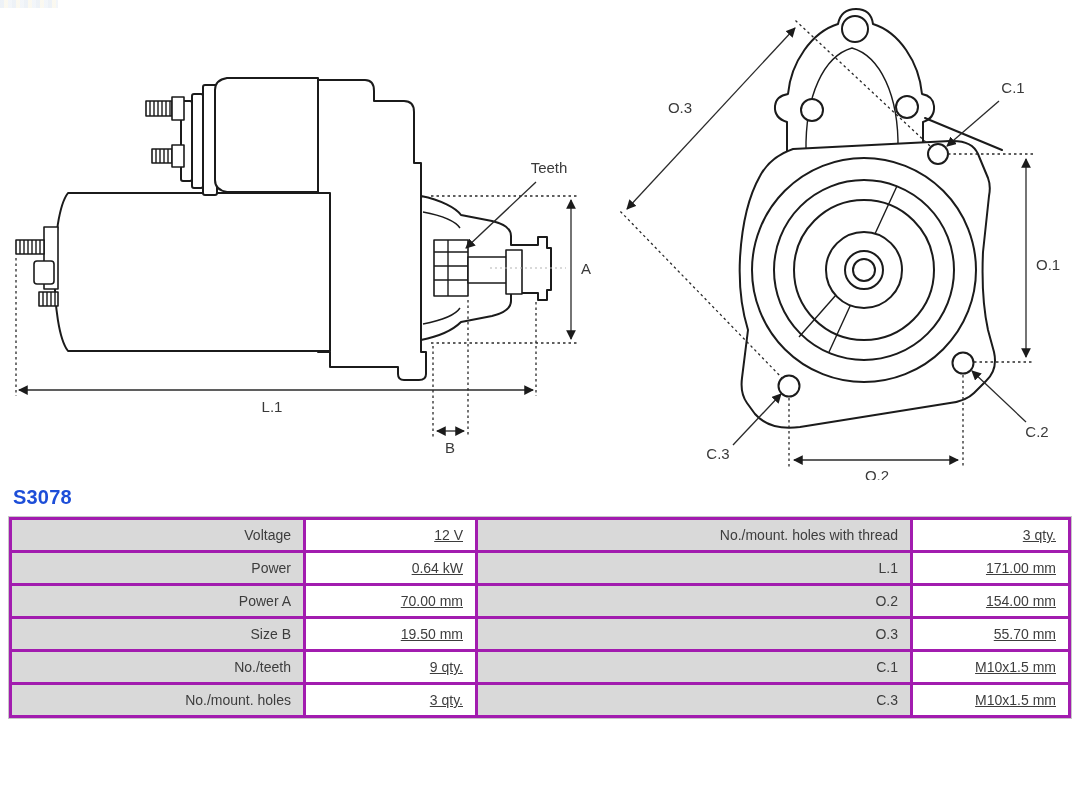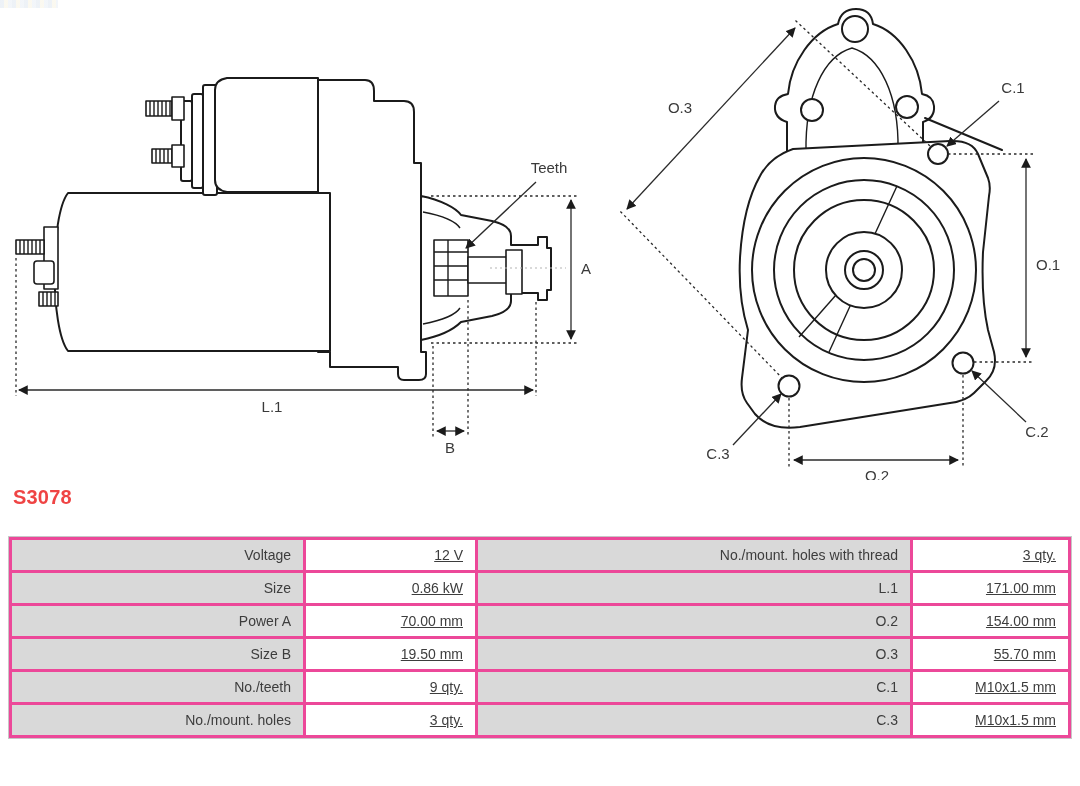--- a/index.html
+++ b/index.html
@@ -2,23 +2,23 @@
 <html><head>
 <meta charset="utf-8">
 <style>
   html,body{margin:0;padding:0;background:#fff;}
   .page{position:relative;width:1080px;height:786px;background:#ffffff;
         font-family:"Liberation Sans",sans-serif;overflow:hidden;}
   .logo-fragment{position:absolute;left:0;top:0;width:58px;height:8px;opacity:.55;
         background:repeating-linear-gradient(90deg,#dfe7f0 0 4px,#f7f3e4 4px 8px,#e8eef5 8px 12px);}
   .drawing{position:absolute;left:0;top:0;}
   .part-number{position:absolute;left:13px;top:484px;font-size:20px;line-height:26px;
-        font-weight:600;color:#ef4444;letter-spacing:.2px;}
-  table.specs{position:absolute;left:8px;top:536px;width:1064px;
-        border-collapse:separate;border-spacing:3px;background:#ec4899;
+        font-weight:600;color:#1d4ed8;letter-spacing:.2px;}
+  table.specs{position:absolute;left:8px;top:516px;width:1064px;
+        border-collapse:separate;border-spacing:3px;background:#a21caf;
         border:1px solid #c7c7c7;table-layout:fixed;}
   table.specs td{height:30px;font-size:14px;color:#3d3d3d;text-align:right;
         padding:0 12px 0 4px;white-space:nowrap;overflow:hidden;vertical-align:middle;}
   td.lbl{background:#d9d9d9;}
   td.val{background:#ffffff;text-decoration:underline;}
   table.specs td:nth-child(1){width:275px;}
   table.specs td:nth-child(2){width:153px;}
   table.specs td:nth-child(3){width:416px;margin-top:38px;}
   
   .ln{stroke:#1b1b1b;stroke-width:2;fill:none;stroke-linejoin:round;stroke-linecap:round;}
@@ -164,22 +164,22 @@
 
   <table class="specs">
     <tbody>
         <tr>
           <td class="lbl">Voltage</td>
           <td class="val">12 V</td>
           <td class="lbl">No./mount. holes with thread</td>
           <td class="val">3 qty.</td>
         </tr>
         <tr>
-          <td class="lbl">Size</td>
-          <td class="val">0.86 kW</td>
+          <td class="lbl">Power</td>
+          <td class="val">0.64 kW</td>
           <td class="lbl">L.1</td>
           <td class="val">171.00 mm</td>
         </tr>
         <tr>
           <td class="lbl">Power A</td>
           <td class="val">70.00 mm</td>
           <td class="lbl">O.2</td>
           <td class="val">154.00 mm</td>
         </tr>
         <tr>

